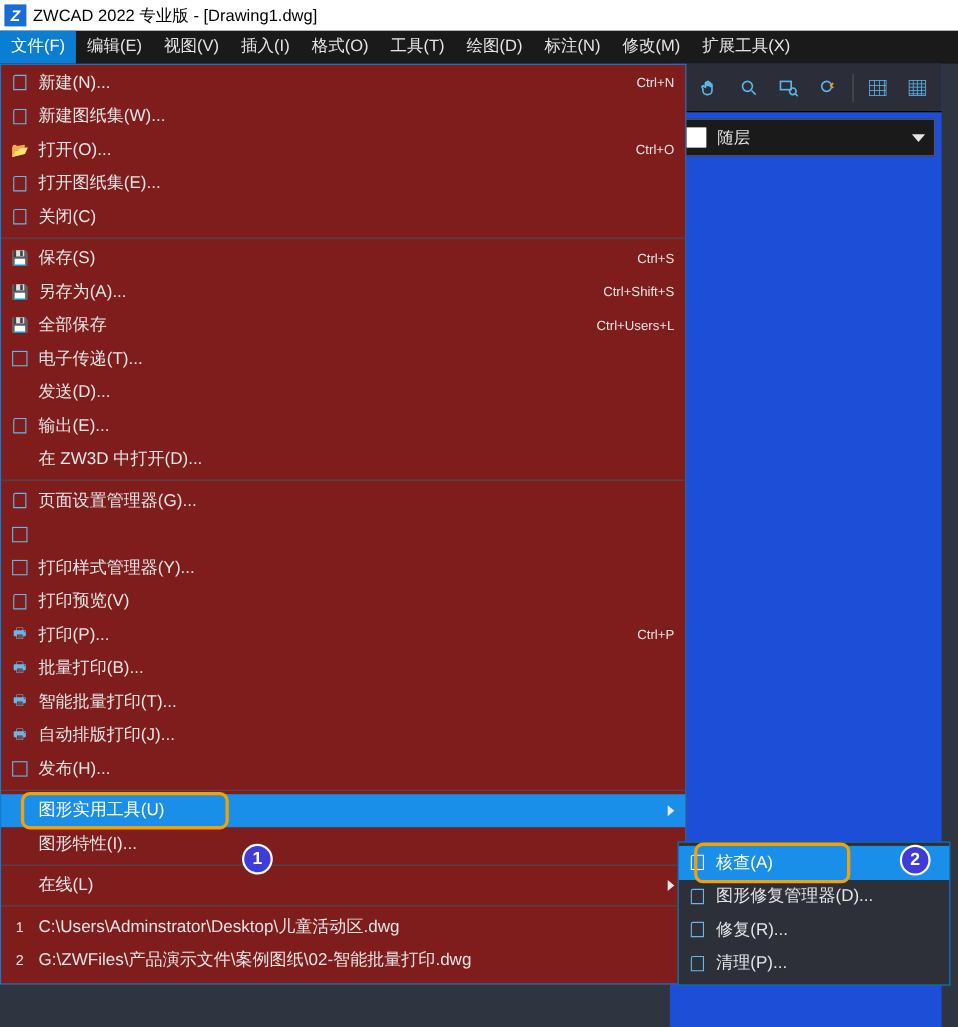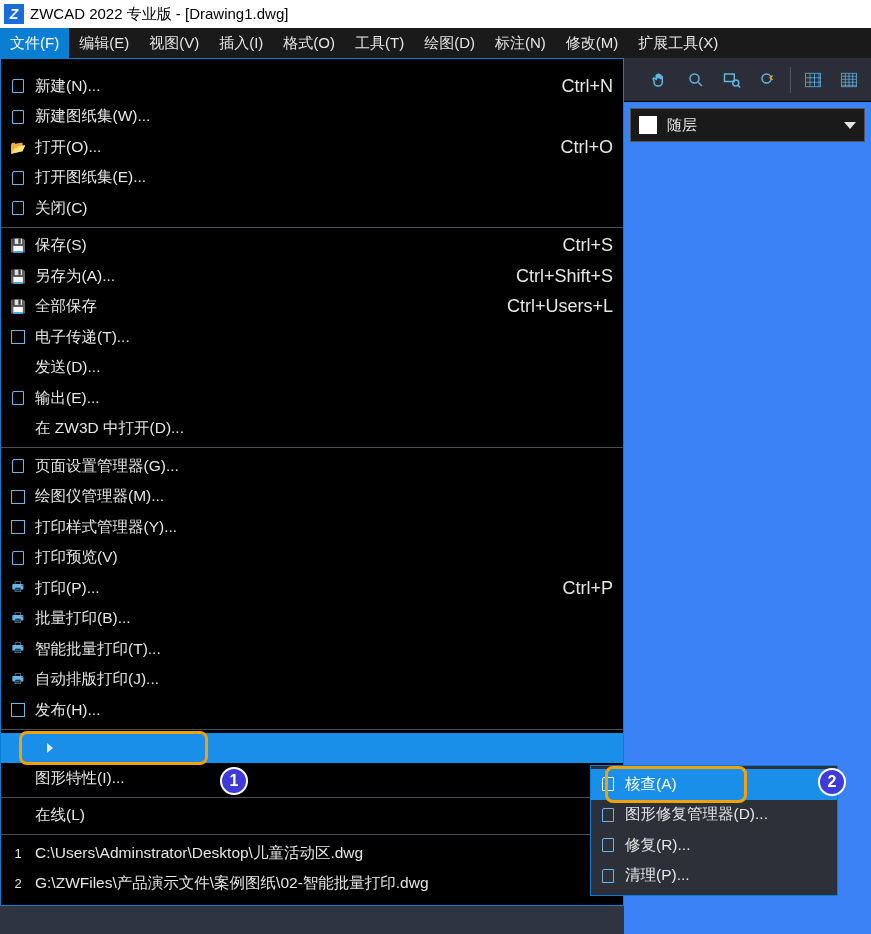--- a/index.html
+++ b/index.html
@@ -38,41 +38,41 @@
     background: #1a1a1a;
     height: 30px;
     display: flex;
     align-items: stretch;
     padding: 0;
   }
   .menubar-item {
     padding: 4px 10px;
     color: #e5e5e5;
     display: flex;
-    align-items: center;
+    align-items: flex-start;
     font-size: 15px;
     cursor: default;
   }
   .menubar-item.active {
     background: #0a7ed3;
     color: #ffffff;
   }
   .content-area {
     position: relative;
     height: calc(100% - 58px);
     background: #2e3440;
     display: flex;
   }
   .right-panel {
     position: absolute;
-    right: 0;
+    right: 15px;
     top: 0;
     width: 247px;
     height: 100%;
-    background: #3b82f6;
+    background: #1d4ed8;
   }
   .right-panel-toolbar {
     height: 44px;
     background: #2b2d38;
     display: flex;
     align-items: center;
     justify-content: flex-end;
     gap: 8px;
     padding: 0 8px;
     border-bottom: 1px solid #000;
@@ -102,23 +102,23 @@
   .layer-label { flex:1; margin-left:10px; color:#e5e5e5; font-size:15px;}
   .caret-down {
     width:0;height:0;border-left:6px solid transparent;border-right:6px solid transparent;border-top:7px solid #e5e5e5;
   }
   
   .dropdown {
     position: absolute;
     left: 0;
     top: 0;
     width: 624px;
-    background: #000000;
+    background: #7f1d1d;
     border: 1px solid #0a7ed3;
-    padding-top: 12px;
+    padding-top: 1px;
     padding-bottom: 6px;
   }
   .menu-section + .menu-section { border-top: 1px solid #4a4d55; margin-top:3px; padding-top:3px; }
   .menu-row {
     display: flex;
     align-items: center;
     height: 30.5px;
     padding: 0 10px 0 6px;
     position: relative;
   }
@@ -147,33 +147,33 @@
   }
   .menu-label {
     flex: 1;
     color: #e5e5e5;
     font-size: 15.5px;
     white-space: nowrap;
   }
   .menu-row.highlighted .menu-label, .menu-row.highlighted .menu-icon, .menu-row.highlighted .menu-arrow { color:#fff; }
   .menu-shortcut {
     color: #e5e5e5;
-    font-size: 18px;
+    font-size: 12px;
   }
   .menu-arrow {
     margin-left: 12px;
     width:0;height:0;
     border-top:5px solid transparent;
     border-bottom:5px solid transparent;
     border-left:6px solid #e5e5e5;
   }
   
   .submenu {
     position: absolute;
-    left: 590px;
+    left: 616px;
     top: 707px;
     width: 248px;
     background: #2d3038;
     border: 1px solid #0a7ed3;
     padding-top:3px;
     padding-bottom:4px;
   }
   .submenu .menu-row { height: 30.5px; padding-right:14px;}
   .submenu .menu-row.first-boxed::after {
     content:"";
@@ -367,21 +367,20 @@
       <div class="menu-row">
         <span class="menu-icon">
             <span class="doc"></span>
           </span>
         <span class="menu-label">页面设置管理器(G)...</span>
       </div>
       <div class="menu-row">
         <span class="menu-icon">
             <span class="sq"></span>
           </span>
-        <span class="menu-label">绘图仪管理器(M)...</span>
       </div>
       <div class="menu-row">
         <span class="menu-icon">
             <span class="sq"></span>
           </span>
         <span class="menu-label">打印样式管理器(Y)...</span>
       </div>
       <div class="menu-row">
         <span class="menu-icon">
             <span class="doc"></span>
@@ -409,20 +408,21 @@
         <span class="menu-icon">
             <span class="sq"></span>
           </span>
         <span class="menu-label">发布(H)...</span>
       </div>
     </div>
 
     <div class="menu-section">
       <div class="menu-row highlighted boxed">
         <span class="menu-icon"></span>
+        <span class="menu-label">图形实用工具(U)</span>
         <span class="menu-arrow"></span>
       </div>
       <div class="menu-row">
         <span class="menu-icon"></span>
         <span class="menu-label">图形特性(I)...</span>
       </div>
     </div>
 
     <div class="menu-section">
       <div class="menu-row">

